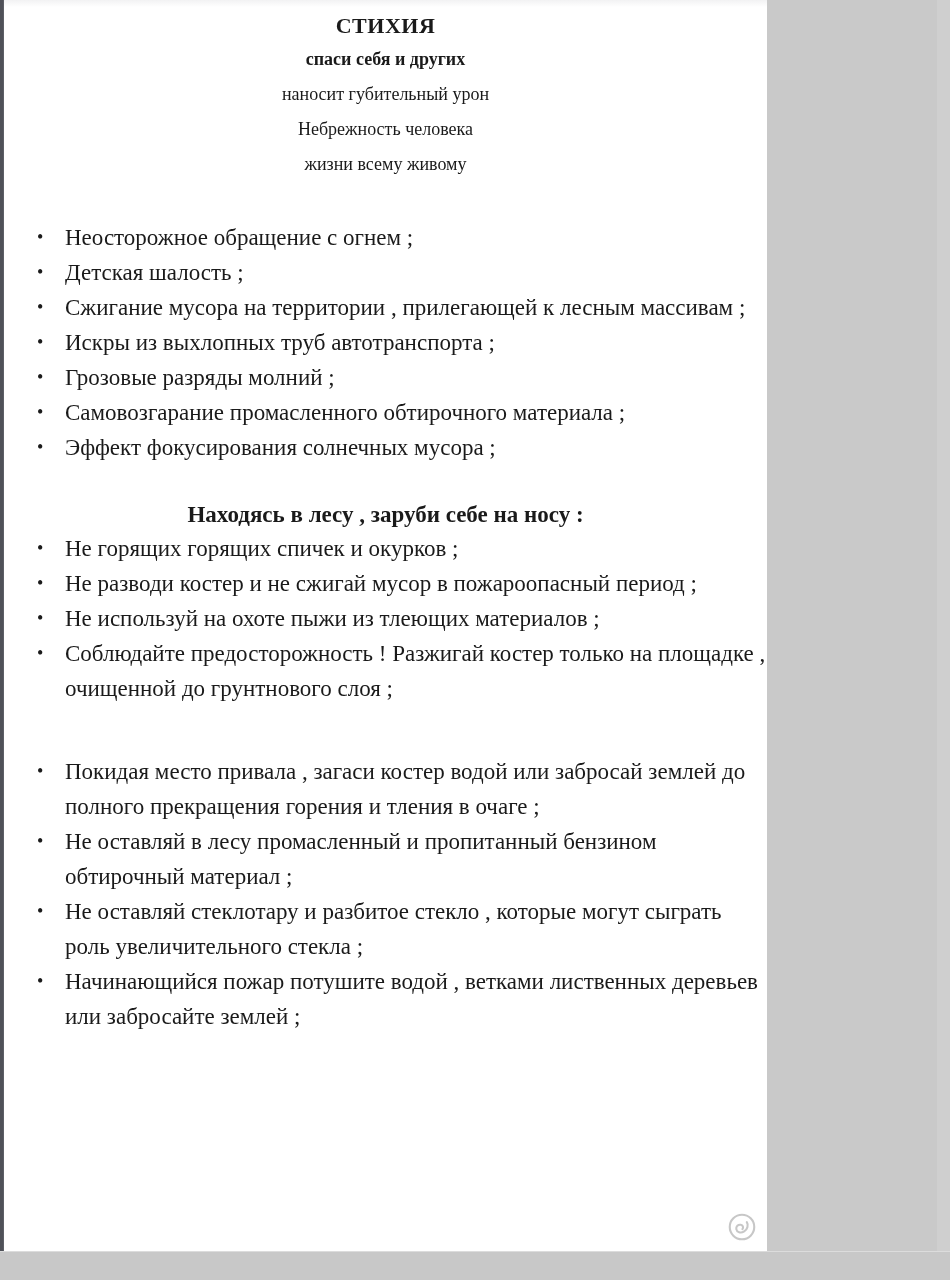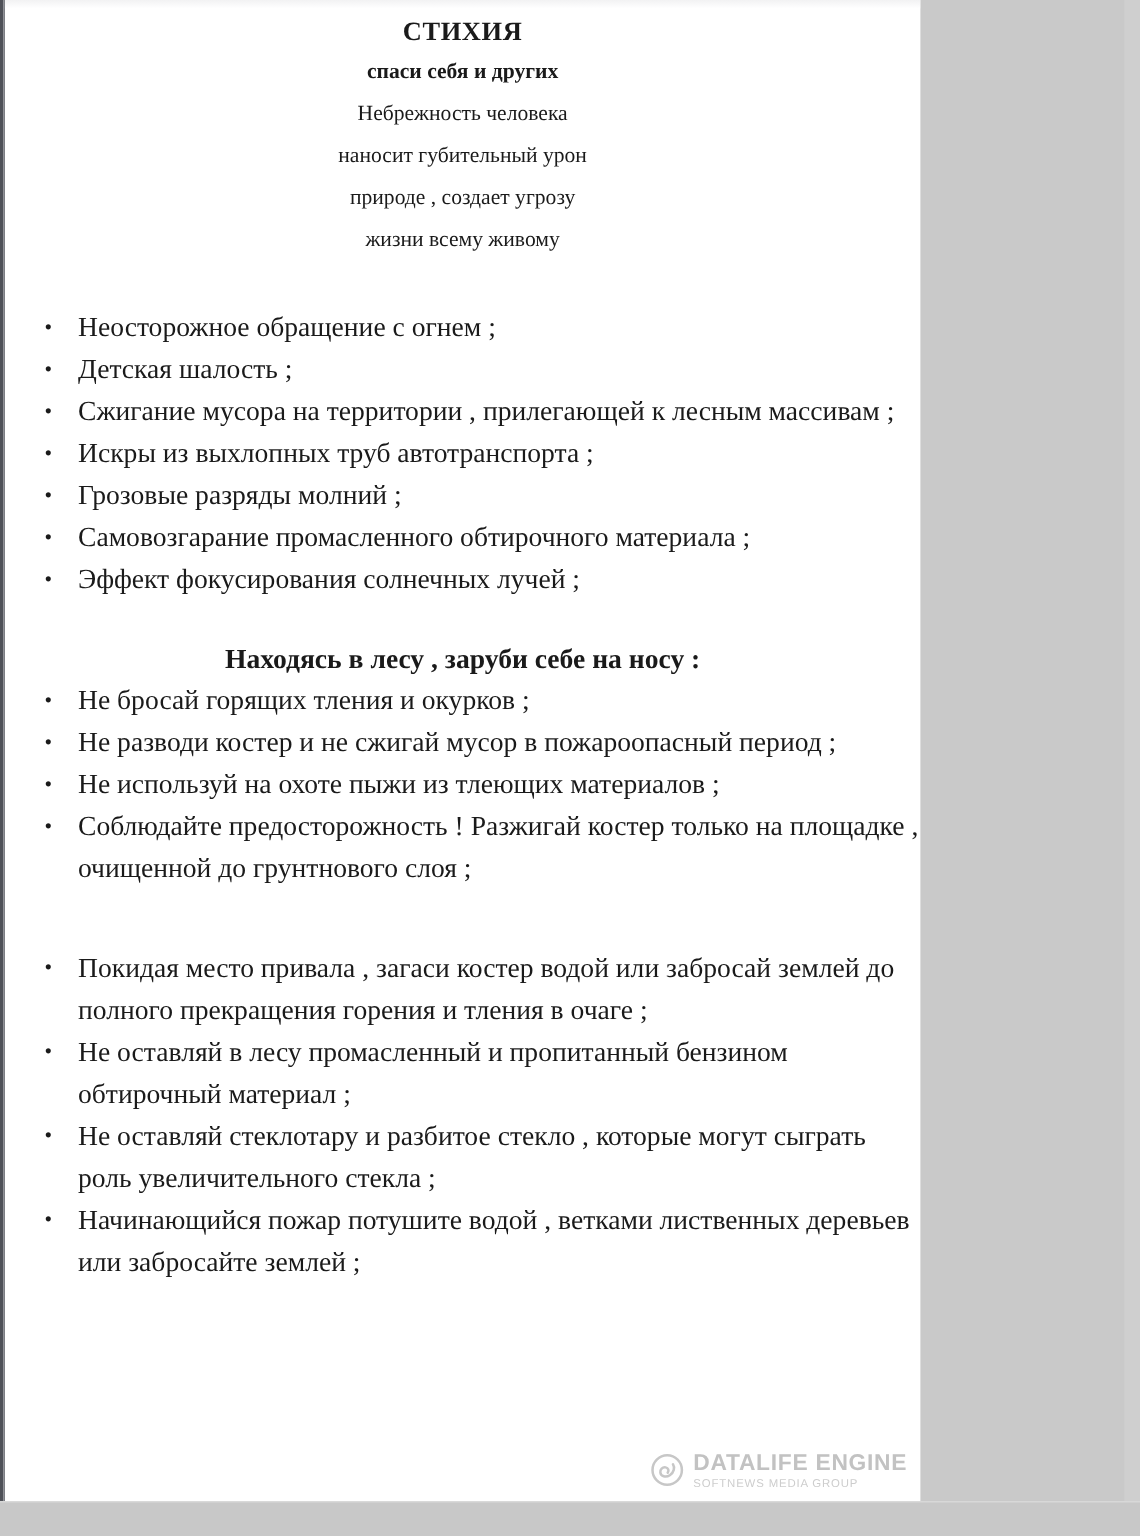--- a/index.html
+++ b/index.html
@@ -168,23 +168,22 @@
 <div id="left-edge"></div>
 
 <div id="page">
   <div id="page-shade-top"></div>
 
   <div id="content">
 
     <div class="title-block">
         <div class="title-line main">СТИХИЯ</div>
         <div class="title-line bold">спаси себя и других</div>
+        <div class="title-line">наносит губительный урон</div>
         <div class="title-line">Небрежность человека</div>
-        <div class="title-line">наносит губительный урон</div>
-        <div class="title-line">природе , создает угрозу</div>
         <div class="title-line">жизни всему живому</div>
       </div>
 
     <div class="spacer-lg"></div>
 
     <div id="sections-root">
         <div class="section">
           <ul class="bullets">
             <li>
               <span class="dot">•</span>
@@ -205,31 +204,31 @@
             <li>
               <span class="dot">•</span>
               <span class="txt">Грозовые разряды молний ;</span>
             </li>
             <li>
               <span class="dot">•</span>
               <span class="txt">Самовозгарание промасленного обтирочного материала ;</span>
             </li>
             <li>
               <span class="dot">•</span>
-              <span class="txt">Эффект фокусирования солнечных лучей ;</span>
+              <span class="txt">Эффект фокусирования солнечных мусора ;</span>
             </li>
           </ul>
         </div>
         <div class="spacer-md"></div>
         <div class="section">
           <div class="section-heading indent-b">Находясь в лесу , заруби себе на носу :</div>
           <ul class="bullets">
             <li>
               <span class="dot">•</span>
-              <span class="txt">Не бросай горящих тления и окурков ;</span>
+              <span class="txt">Не горящих горящих спичек и окурков ;</span>
             </li>
             <li>
               <span class="dot">•</span>
               <span class="txt">Не разводи костер и не сжигай мусор в пожароопасный период ;</span>
             </li>
             <li>
               <span class="dot">•</span>
               <span class="txt">Не используй на охоте пыжи из тлеющих материалов ;</span>
             </li>
             <li>
@@ -263,21 +262,17 @@
 
   </div>
 
   <div id="watermark">
     <span class="wm-icon">
       <svg viewBox="0 0 32 32" width="28" height="28" aria-hidden="true">
         <circle cx="16" cy="16" r="14" fill="none" stroke="#c7c7c7" stroke-width="2.4"></circle>
         <path d="M21.5 10.5 C 23.5 13.5, 22.5 18.5, 18.5 21 C 14.5 23.5, 10 22, 9.5 18.5 C 9 15.5, 11.5 13, 14.5 13.5 C 17 14, 18 16.5, 16.5 18.5" fill="none" stroke="#c7c7c7" stroke-width="2.4" stroke-linecap="round"></path>
       </svg>
     </span>
-    <span class="wm-text">
-      <span class="wm-title">DATALIFE ENGINE</span>
-      <span class="wm-sub">SOFTNEWS MEDIA GROUP</span>
-    </span>
   </div>
 </div>
 
 <div id="right-strip"></div>
 <div id="bottom-bar"></div>
 
 </body></html>

